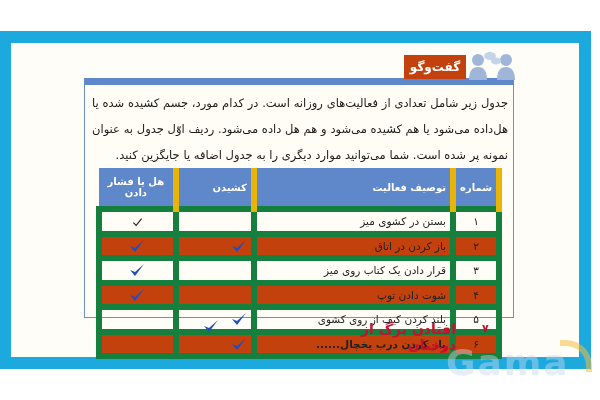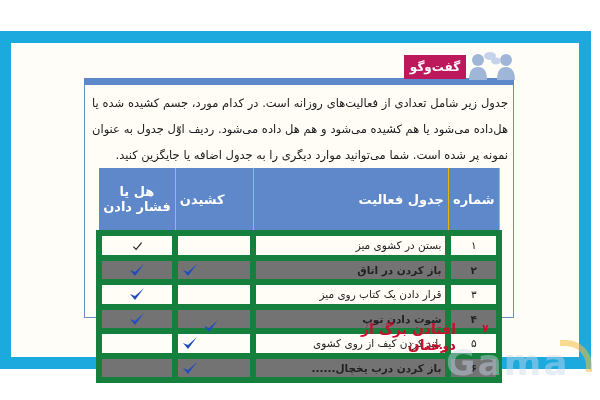--- a/index.html
+++ b/index.html
@@ -8,37 +8,37 @@
   .frame-top { position:absolute; left:0; top:31px; width:591px; height:12px; background:#1ba9de; }
   .frame-left { position:absolute; left:0; top:31px; width:11px; height:338px; background:#1ba9de; }
   .frame-right { position:absolute; left:579px; top:31px; width:12px; height:338px; background:#1ba9de; }
   .frame-bottom { position:absolute; left:0; top:357px; width:591px; height:12px; background:#1ba9de; }
   .frame-inner { position:absolute; left:11px; top:43px; width:568px; height:314px; background:#fffdf8; }
 
   .panel { position:absolute; left:84px; top:80px; width:430px; height:238px; background:#fffdf6;
            border:1px solid #6b8ec4; border-top:none; box-sizing:border-box; }
   .panel-strip { position:absolute; left:84px; top:78px; width:430px; height:7px; background:#5e88c9; }
 
-  .title-tab { position:absolute; left:404px; top:55px; width:62px; height:24px; background:#be185d;
+  .title-tab { position:absolute; left:404px; top:55px; width:62px; height:24px; background:#c2410c;
                color:#ffffff; font-size:12px; font-weight:bold; direction:rtl; text-align:center;
                line-height:24px; }
   .people-icon { position:absolute; left:468px; top:50px; width:48px; height:30px; }
 
   .intro { position:absolute; left:92px; top:90px; width:416px; direction:rtl; text-align:justify;
            font-size:11.5px; line-height:26px; color:#1a1a1a; }
 
   table.activity { position:absolute; left:96px; top:168px; width:406px; border-collapse:collapse;
                    direction:rtl; font-size:10.5px; }
-  table.activity th { background:#5e88c9; color:#ffffff; font-weight:bold; height:20px; font-size:13px;
-                      border-right:1px solid #eab308; padding:16px 4px; }
+  table.activity th { background:#5e88c9; color:#ffffff; font-weight:bold; height:20px; font-size:10px;
+                      border-right:6px solid #eab308; padding:8px 4px; }
   table.activity td { height:18.5px; border:6px solid #15803d; padding:0 4px; color:#222; }
-  table.activity tr.alt td { background:#737373;font-weight:bold; }
+  table.activity tr.alt td { background:#c2410c; }
   .c-num { width:30px; text-align:center;margin-left:16px; }
   .c-desc { width:206px; text-align:right; }
-  .c-pull { width:69px; text-align:left; }
+  .c-pull { width:69px; text-align:right; }
   .c-push { width:69px; text-align:center; }
   .red { color:#c8102e; font-weight:bold; }
   .check { display:inline-block; width:16px; height:14px; vertical-align:middle; }
   .check.small { width:11px; height:10px; }
 
   .row7-num { position:absolute; left:482px; top:322px; color:#c8102e; font-size:11px; font-weight:bold; }
   .row7-text { position:absolute; left:336px; top:321px; width:120px; text-align:right; direction:rtl;
                color:#c8102e; font-size:14px; font-weight:bold; }
   .row7-etc { position:absolute; left:420px; top:340px; direction:rtl; color:#c8102e; font-size:10px; font-weight:bold; }
   .row7-check { position:absolute; left:203px; top:319px; }
@@ -70,21 +70,21 @@
   <ellipse cx="22" cy="6" rx="6" ry="4" fill="#c4d3ea"></ellipse>
   <ellipse cx="28" cy="11" rx="5" ry="3.5" fill="#c4d3ea"></ellipse>
 </svg>
 
 <div class="intro">جدول زیر شامل تعدادی از فعالیت‌های روزانه است. در کدام مورد، جسم کشیده شده یا هل‌داده می‌شود یا هم کشیده می‌شود و هم هل داده می‌شود. ردیف اوّل جدول به عنوان نمونه پر شده است. شما می‌توانید موارد دیگری را به جدول اضافه یا جایگزین کنید.</div>
 
 <table class="activity">
   <thead>
     <tr>
       <th class="c-num">شماره</th>
-      <th class="c-desc">جدول فعالیت</th>
+      <th class="c-desc">توصیف فعالیت</th>
       <th class="c-pull">کشیدن</th>
       <th class="c-push">هل یا فشار دادن</th>
     </tr>
   </thead>
   <tbody>
     <tr>
       <td class="c-num">۱</td>
       <td class="c-desc">بستن در کشوی میز</td>
       <td class="c-pull"></td>
       <td class="c-push">

